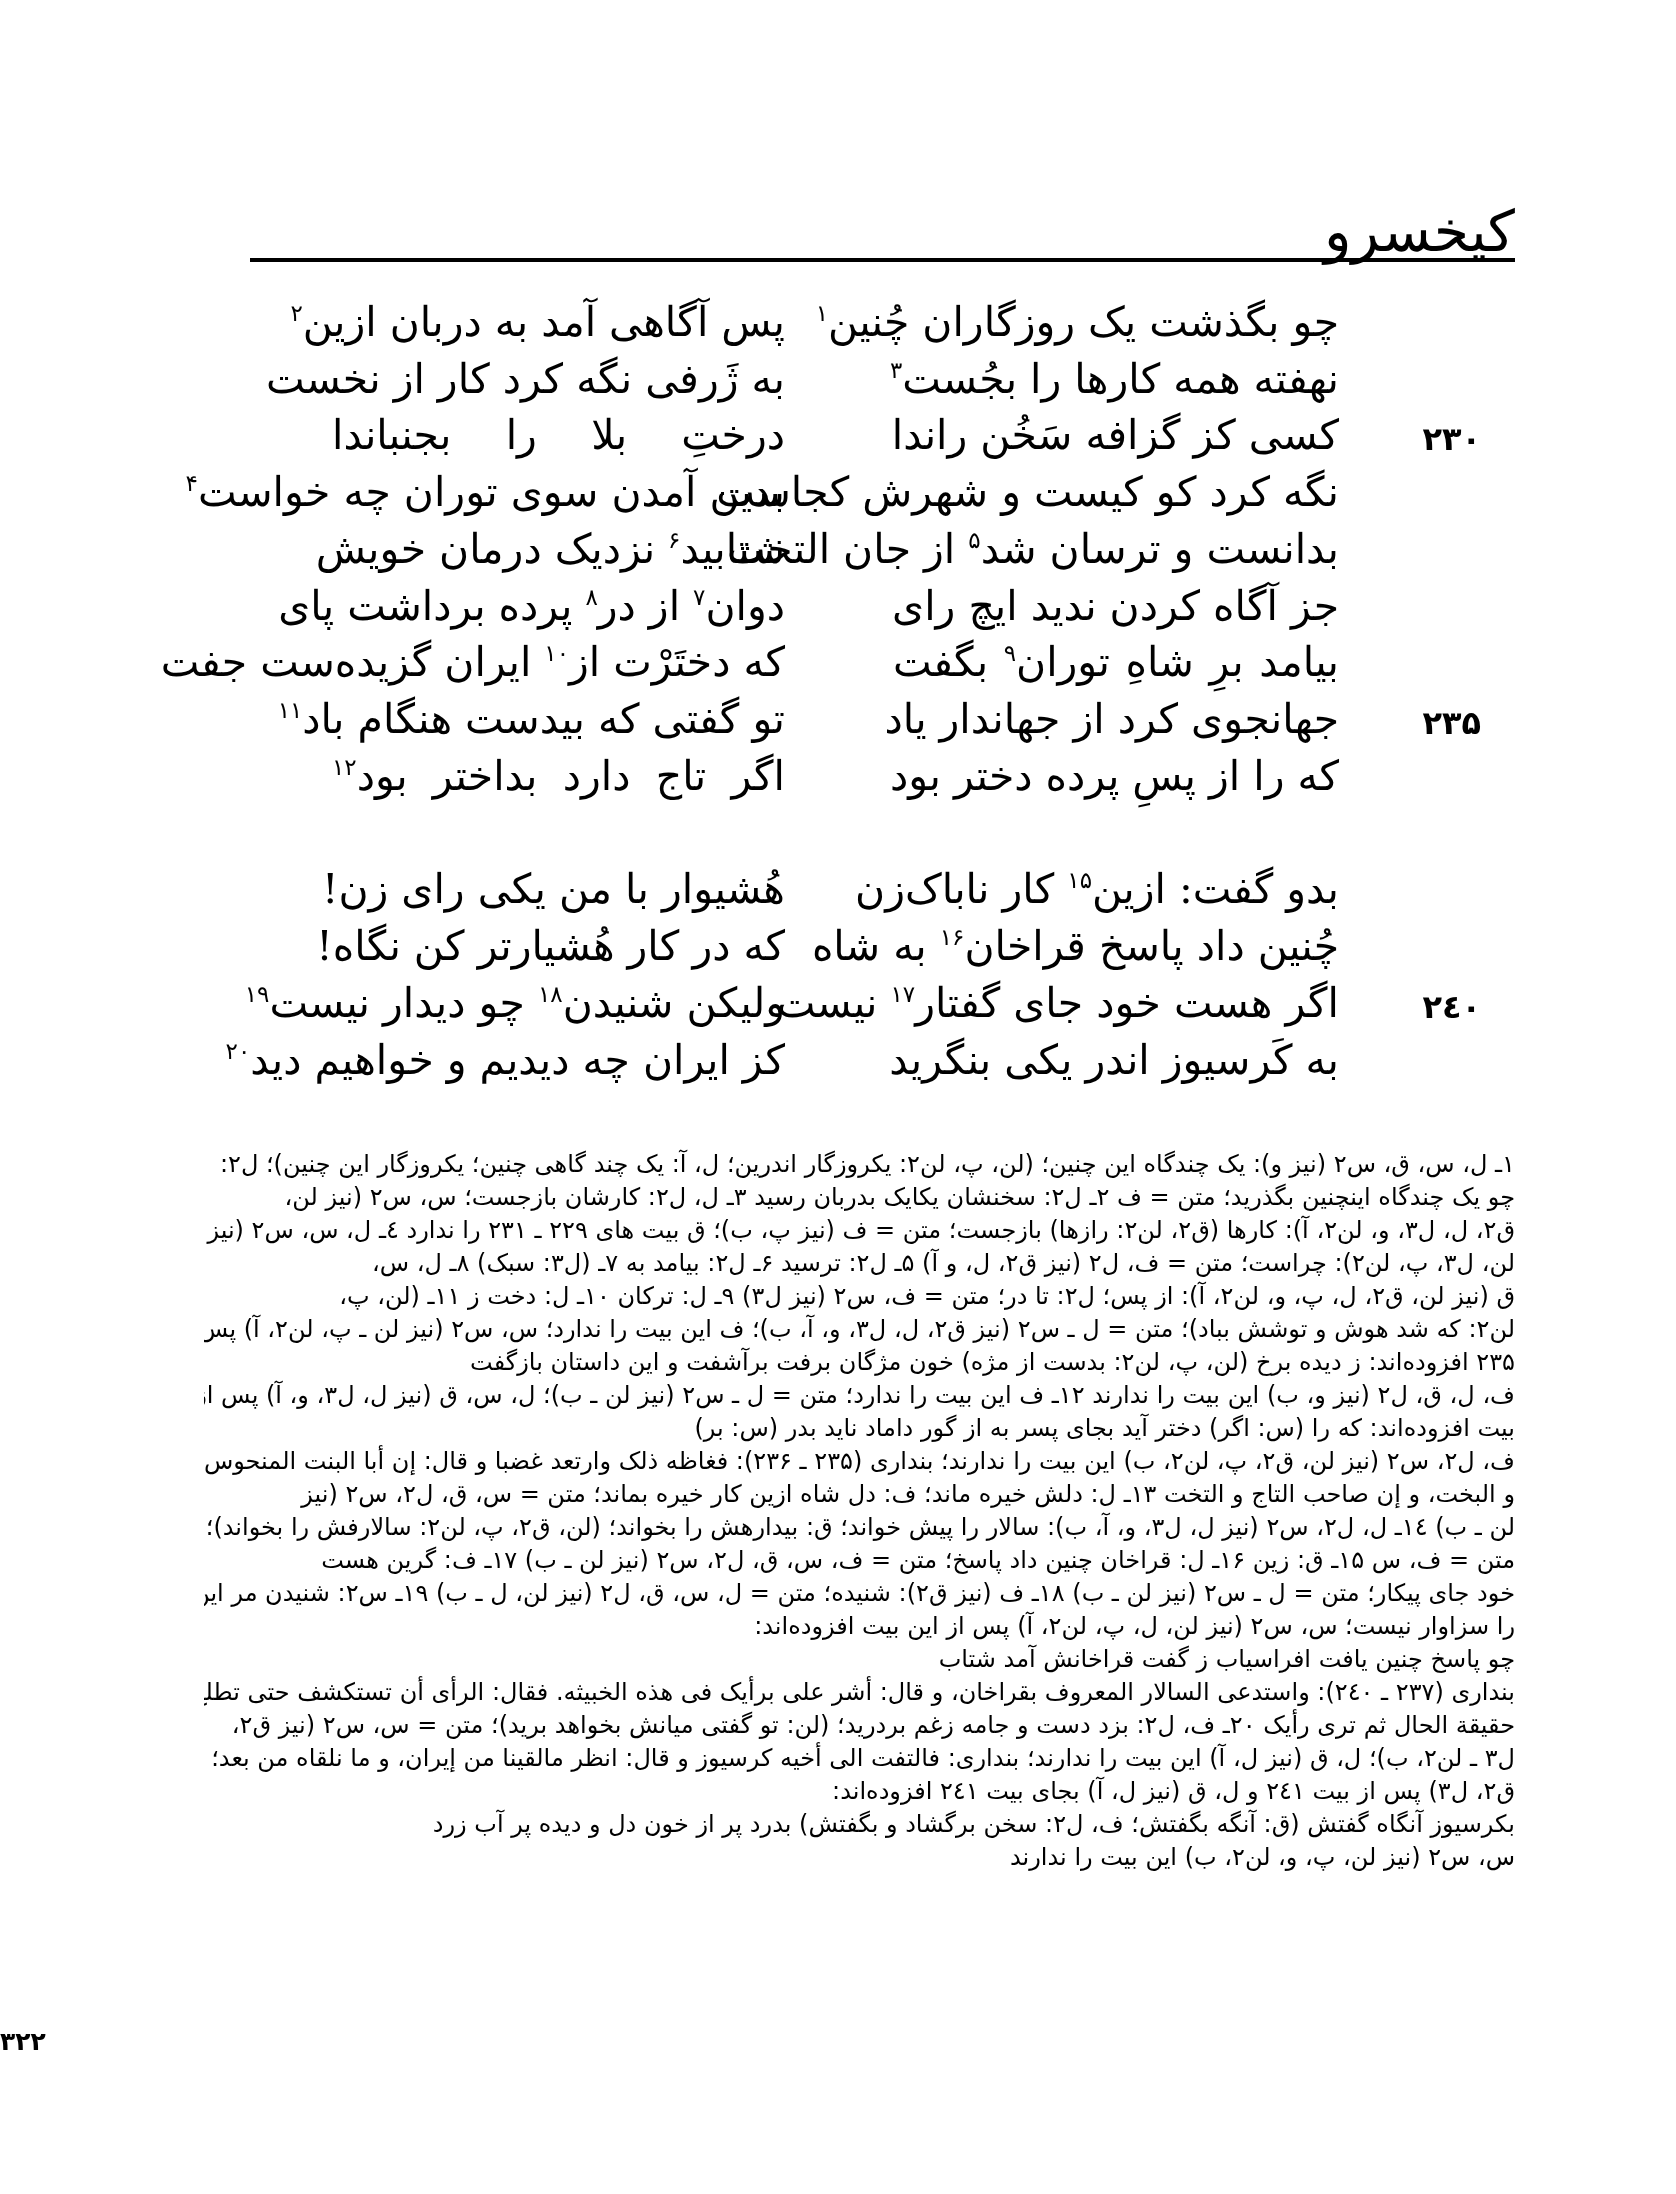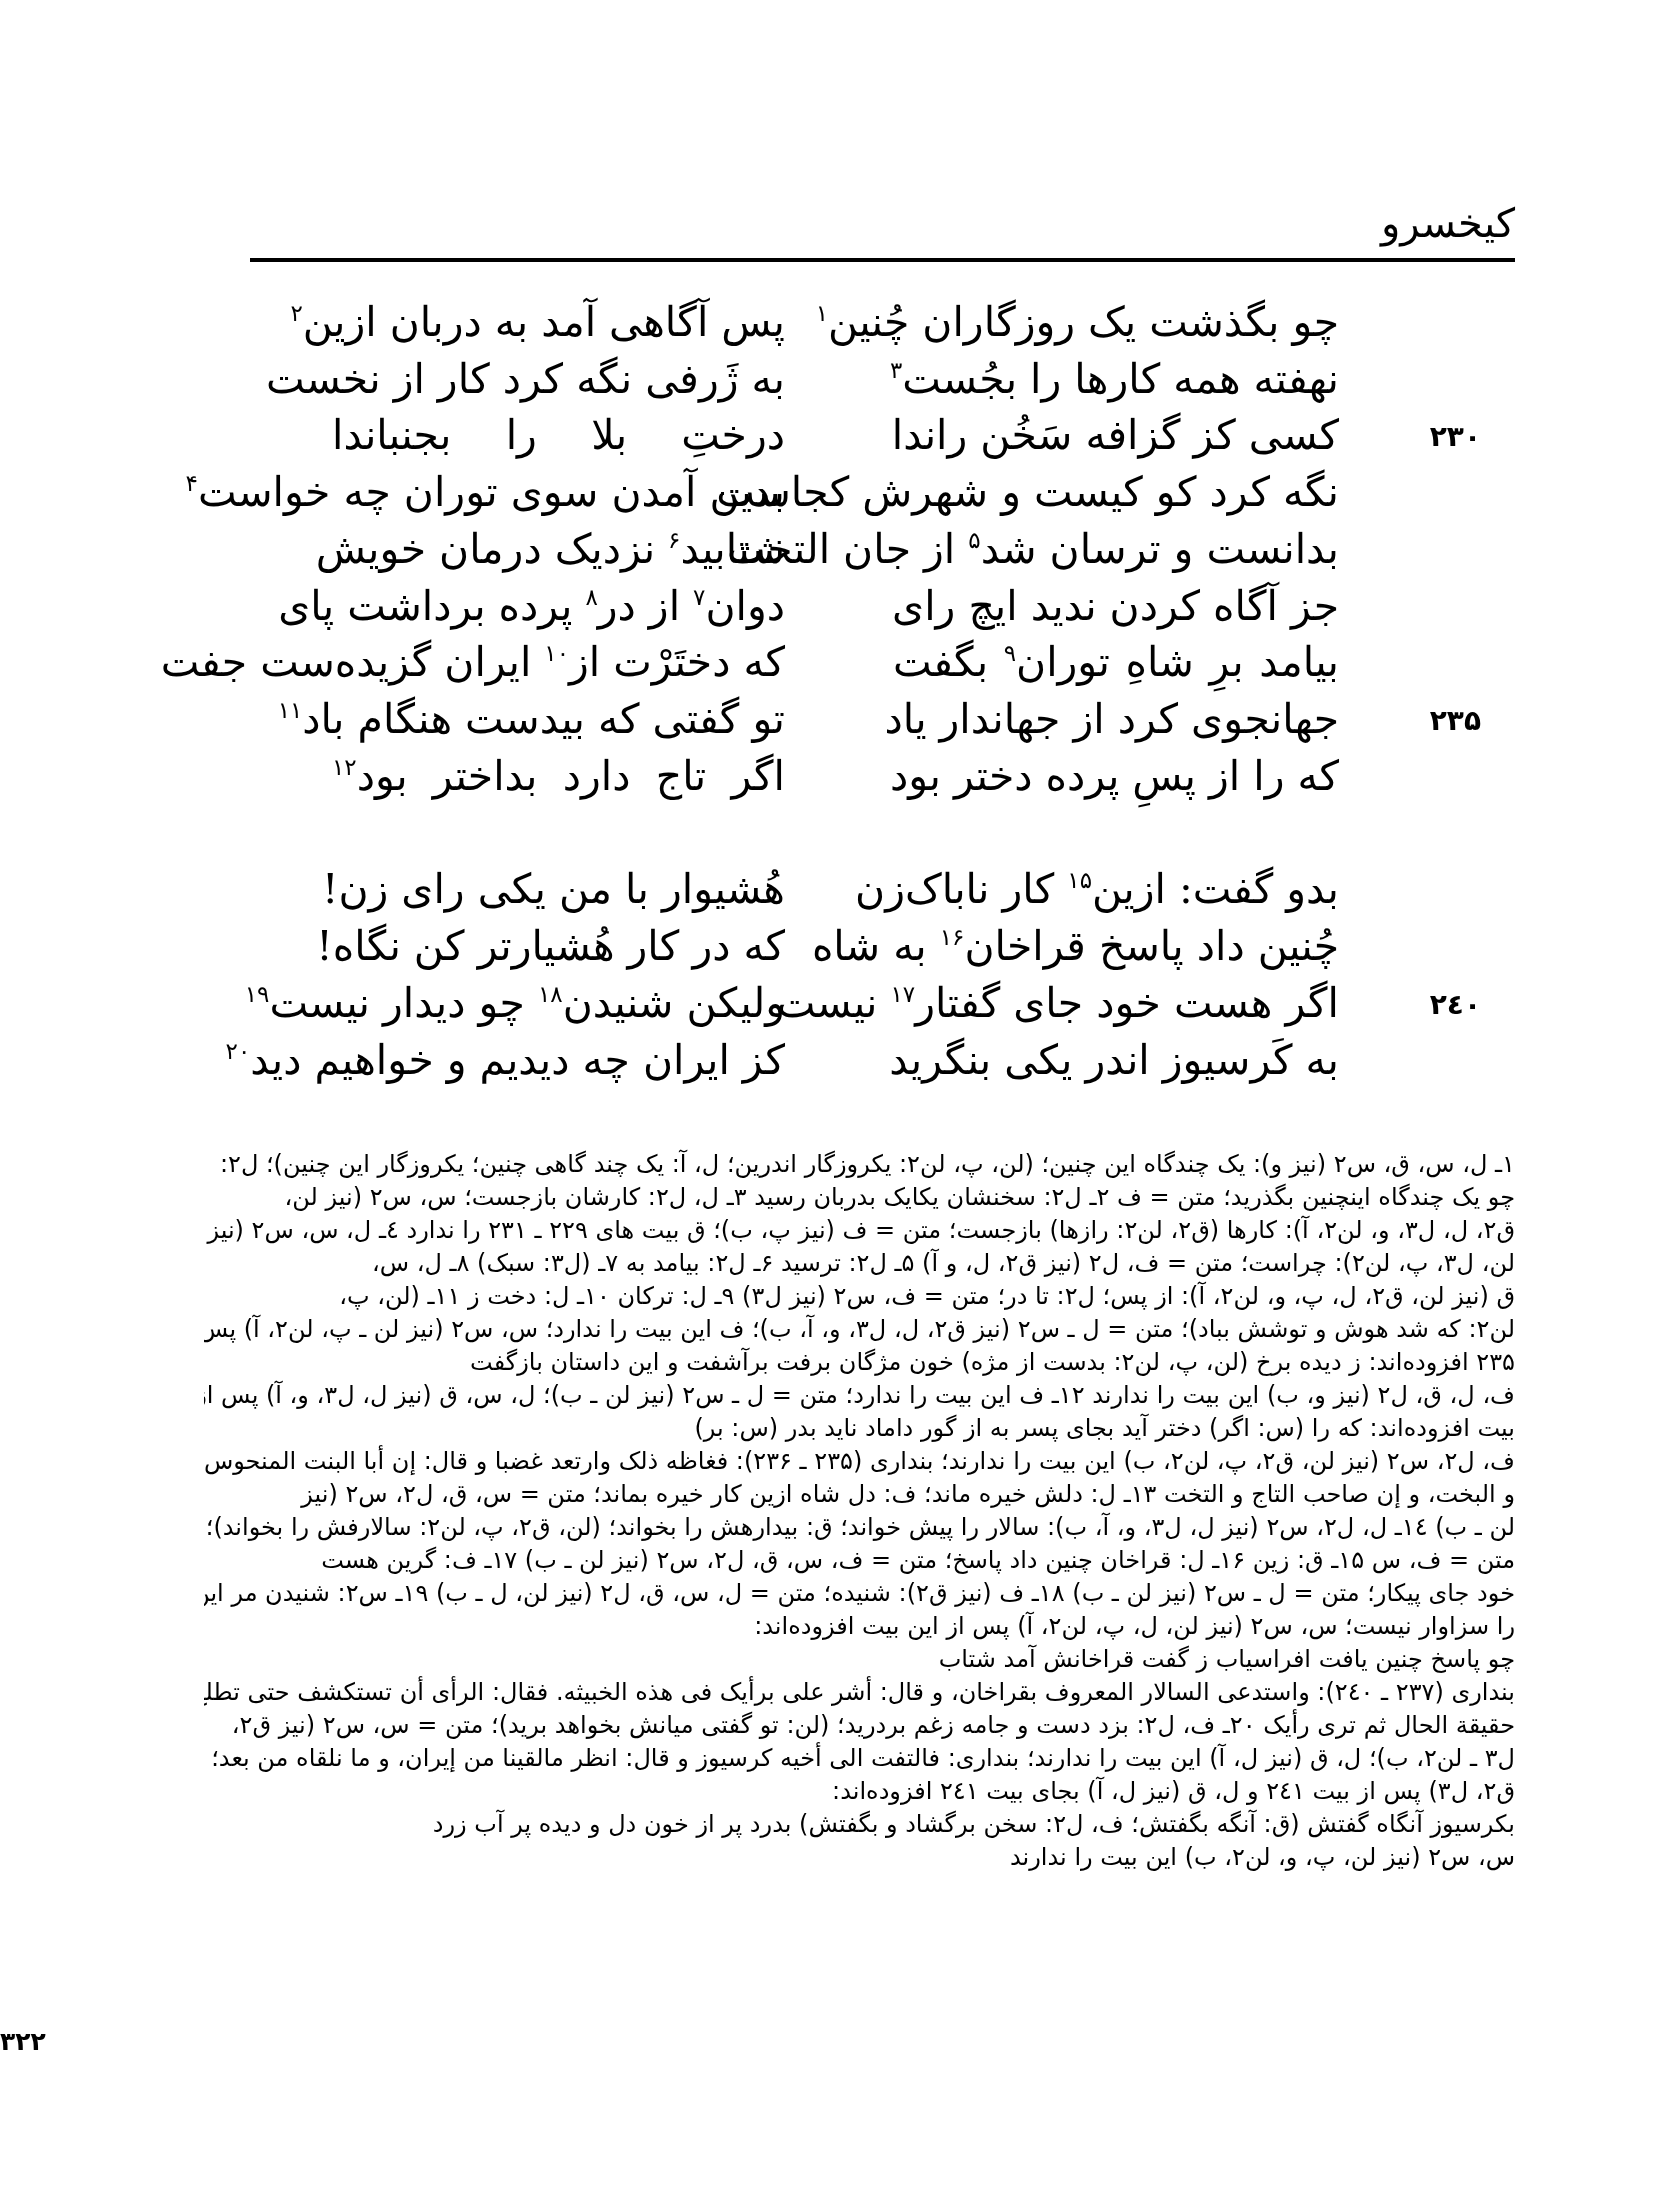--- a/index.html
+++ b/index.html
@@ -9,21 +9,21 @@
       position: relative;
       overflow: hidden;
       color: #000000;
       font-family: "DejaVu Serif", serif;
     }
     .page { position: absolute; left: 0; top: 0; width: 1677px; height: 2194px; direction: rtl; }
 
     .running-head {
       position: absolute;
       right: 162px; top: 203px;
-      font-size: 40px;
+      font-size: 57px;
       line-height: 1;
       font-family: "DejaVu Serif", serif;
       text-align: right;
     }
     .head-rule {
       position: absolute;
       left: 250px; right: 162px;
       top: 258px;
       height: 4px;
       background: #000;
@@ -37,21 +37,21 @@
     }
     .verse-row {
       position: absolute;
       left: 0; right: 0;
       height: 50px;
     }
     .verse-num {
       position: absolute;
       right: 196px;
       top: 9.5px;
-      font-size: 28px;
+      font-size: 32px;
       font-weight: bold;
       font-family: "DejaVu Sans", sans-serif;
     }
     .hemistich {
       position: absolute;
       top: 0;
       font-size: 41px;
       line-height: 50px;
       white-space: nowrap;
       text-align: justify;

